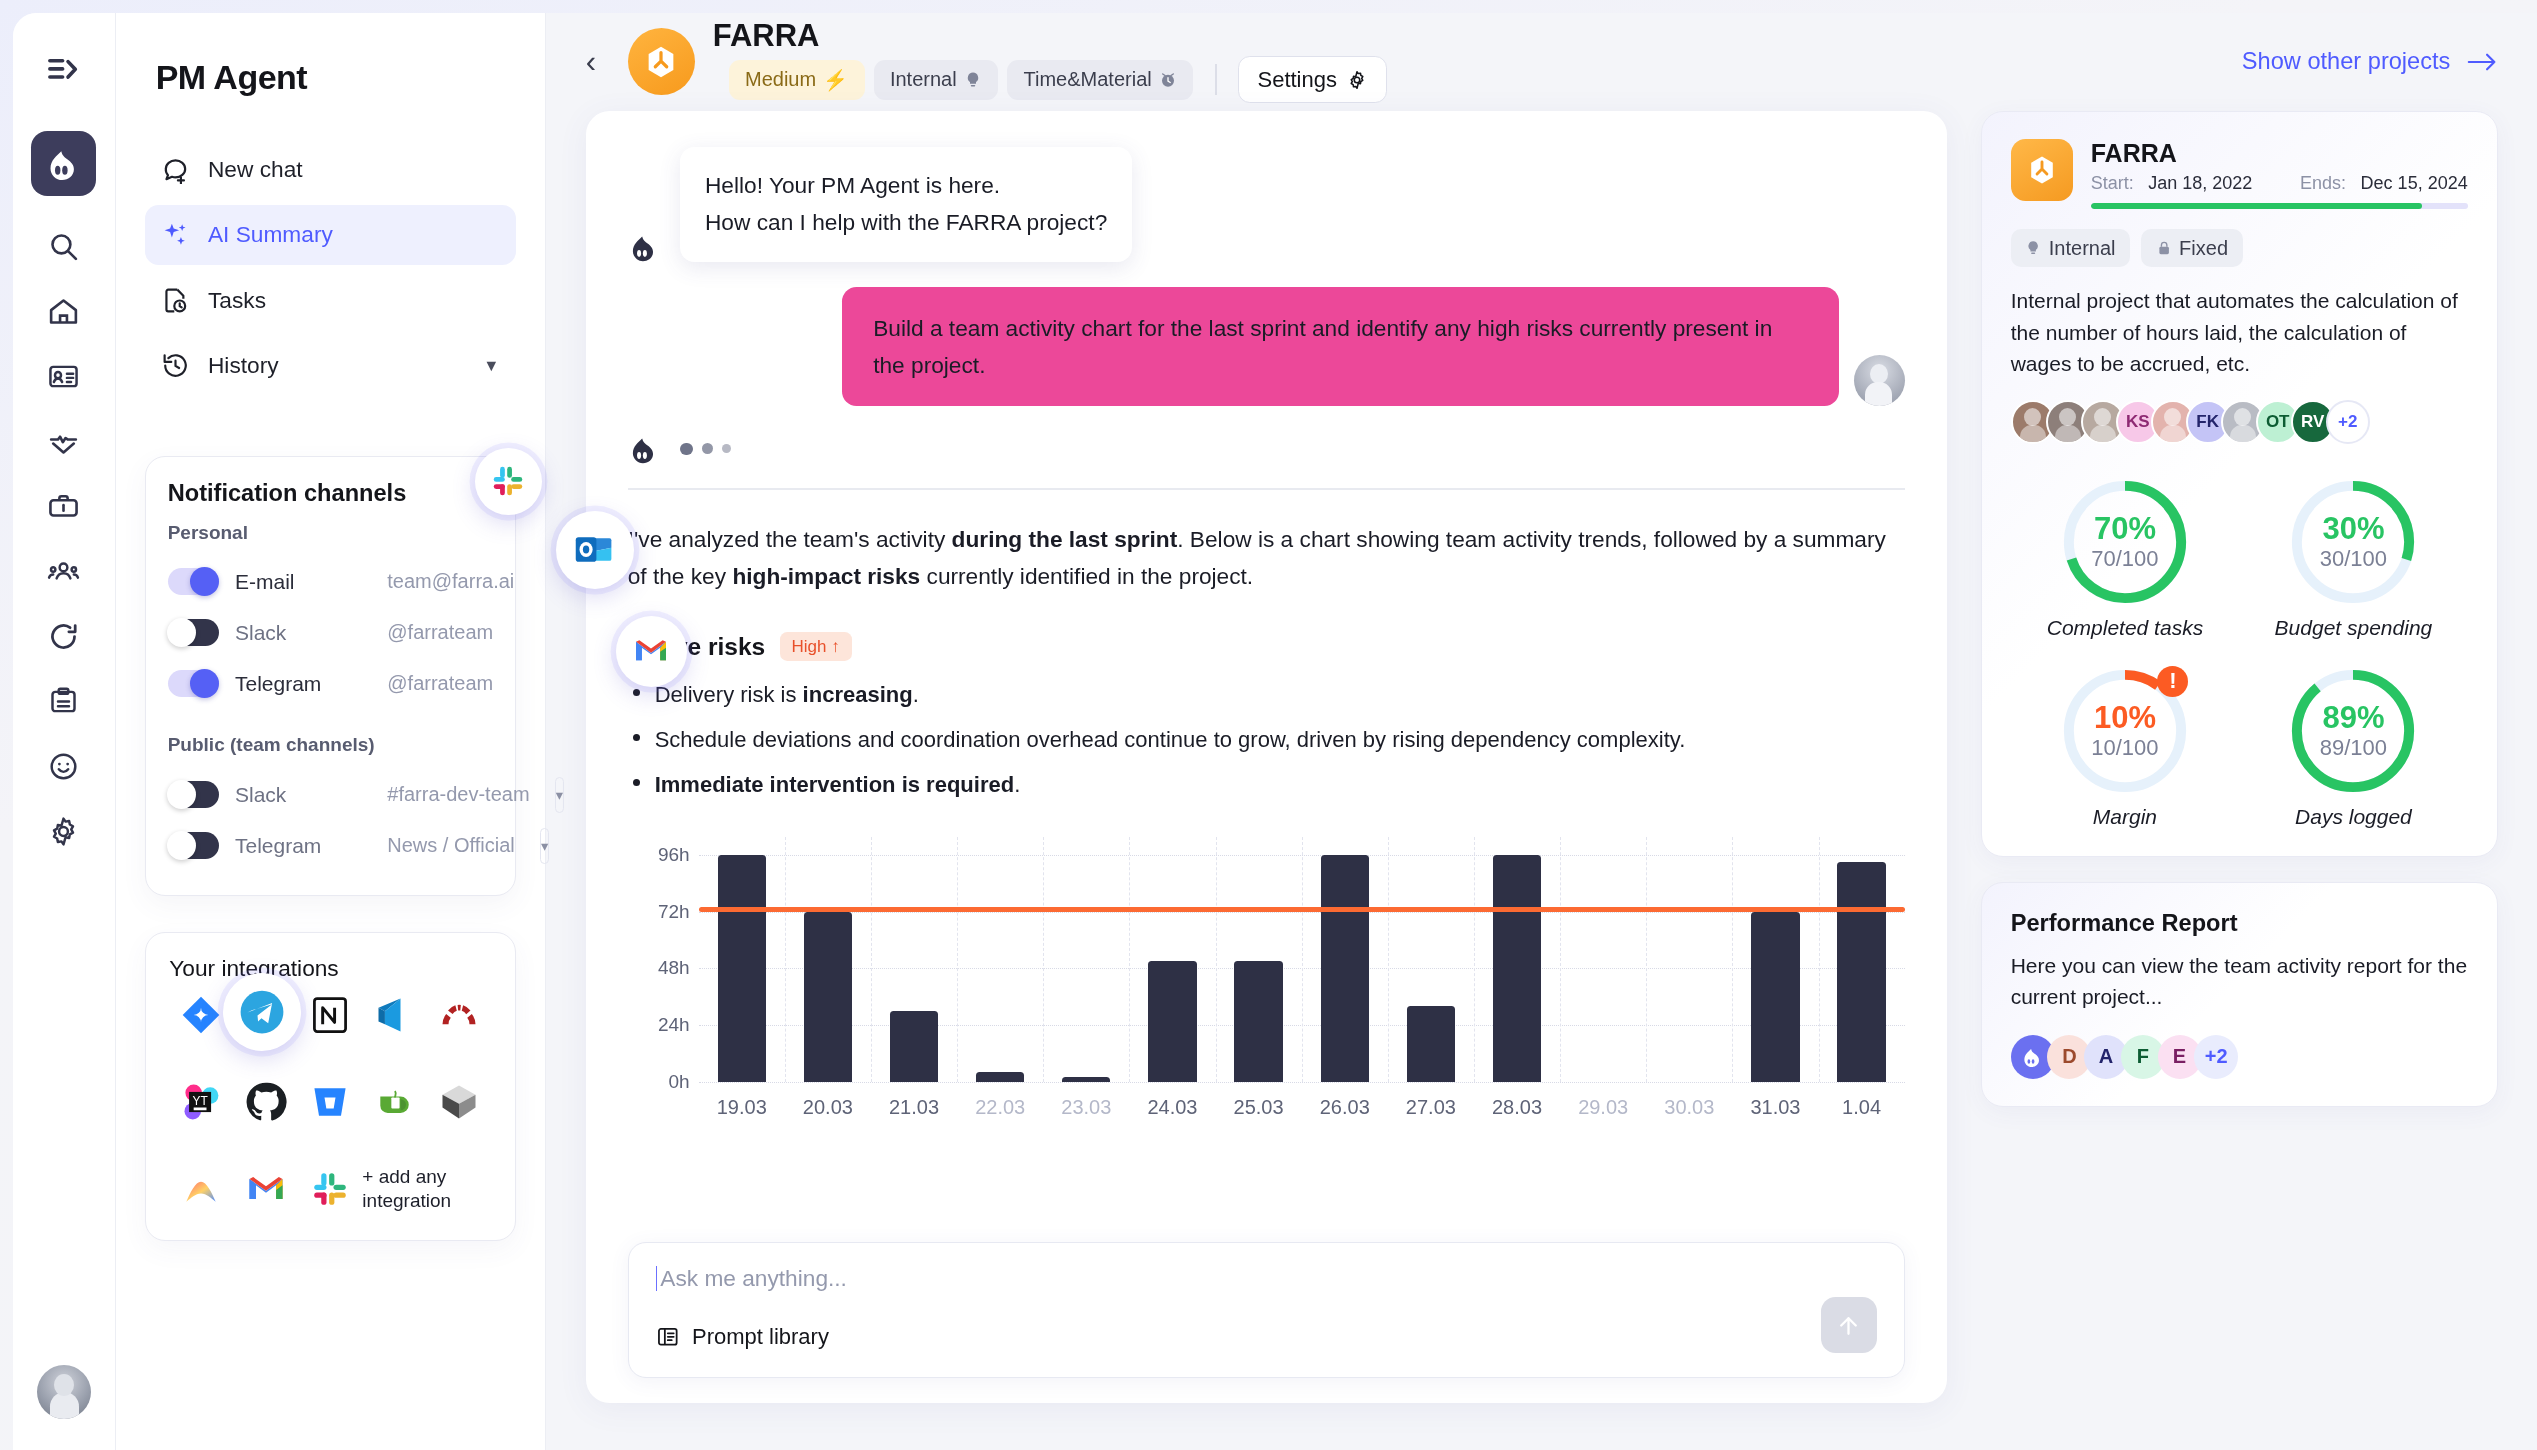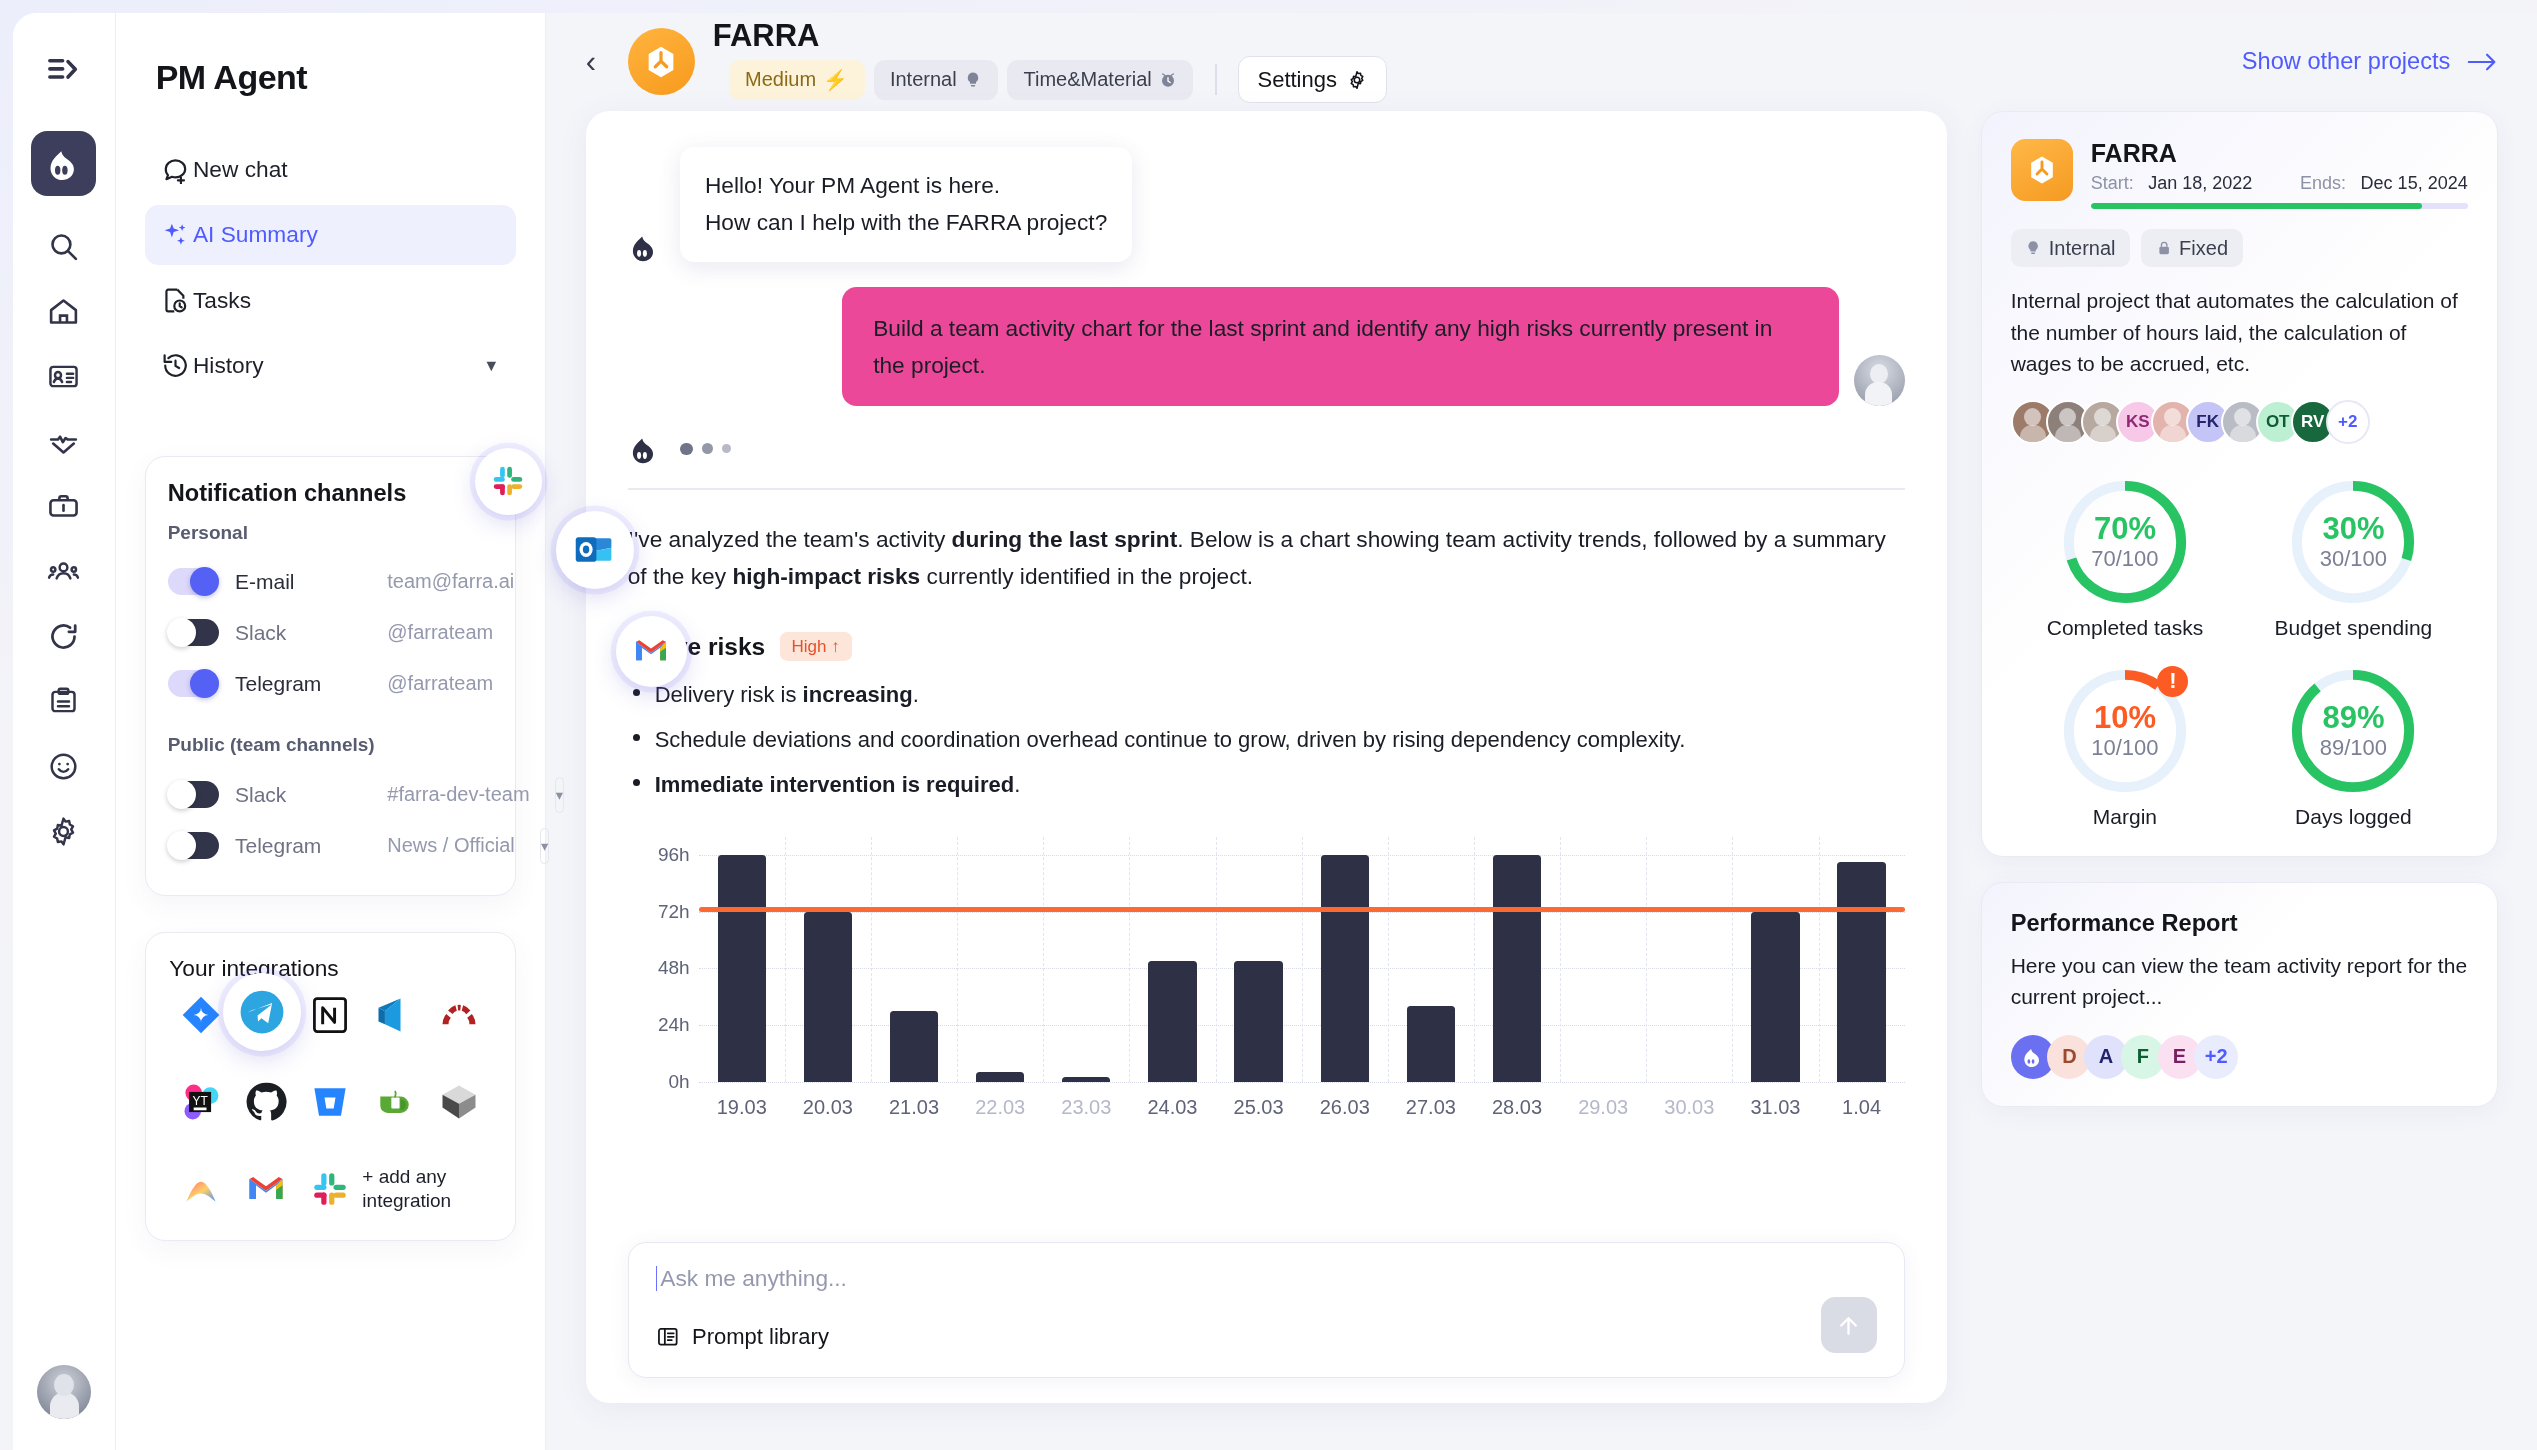--- a/index.html
+++ b/index.html
@@ -64,21 +64,21 @@
   
   .sidebar {
     width: 430px; flex: 0 0 430px;
     background: #ffffff;
     border-right: 0.9px solid #eceef4;
     padding: 33px 29px 0 29px;
     position: relative; z-index: 5;
   }
   .brand { font-size: 34px; font-weight: 700; color: #14151a; letter-spacing: -0.5px; margin: 12.7px 0 42px 11px; }
   .nav-item {
-    display: flex; align-items: center; gap: 3px;
+    display: flex; align-items: center; gap: 18px;
     height: 60px; padding: 0 16.3px; border-radius: 13.6px;
     font-size: 22.7px; color: #1e2029; cursor: pointer; margin-bottom: 5.4px;
   }
   .nav-item.active { background: #eef0fe; color: #4f5bff; font-weight: 500; }
   .nav-item .lbl { flex: 1; }
   .nav-chevron { font-size: 16.3px; color: #4a4d5c; }
 
   
   .notif-card {
     margin-top: 60px;
@@ -250,21 +250,21 @@
   .av.photo::before{content:"";position:absolute;left:11.8px;top:6.3px;width:17px;height:18px;border-radius:50%;background:rgba(255,255,255,.55);}
   .av.photo::after{content:"";position:absolute;left:7.3px;top:23.6px;width:26px;height:23.6px;border-radius:11.8px 11.8px 2.7px 2.7px;background:rgba(255,255,255,.45);}
 
   .rings { display:grid; grid-template-columns:1fr 1fr; row-gap: 23.6px; margin-top: 31px; }
   .ring-cell { display:flex; flex-direction:column; align-items:center; }
   .ring { width: 134px; height:134px; position:relative; display:flex; align-items:center; justify-content:center;}
   .ring svg { position:absolute; inset:0; transform: rotate(-90deg); }
   .ring-txt { position:relative; text-align:center; line-height:1.12; }
   .ring-pct { font-size:31px; font-weight:600; }
   .ring-sub { font-size:22px; color:#7b8095; }
-  .ring-label { font-size:21px; color:#1a1c26; margin-top:7.3px; }
+  .ring-label { font-size:21px; color:#1a1c26; margin-top:7.3px;font-style:italic; }
   .alert-dot {
     position:absolute; right:3.6px; top:1.8px; width:31px; height:31px; border-radius:50%; background:#fc5b23;
     color:#fff; font-size:22px; font-weight:700; display:flex; align-items:center; justify-content:center; z-index:3;
   }
 
   .rep-title { font-size:23.6px; font-weight:700; color:#14151a; }
   .rep-desc { font-size:21px; color:#1a1c26; line-height:1.5; margin-top:12.7px; }
   .rep-avs { display:flex; margin-top:22px; }
   .rep-av { width:44px; height:44px; border-radius:50%; margin-left:-7.3px; display:flex; align-items:center; justify-content:center;
             font-size:20px; font-weight:600; }

